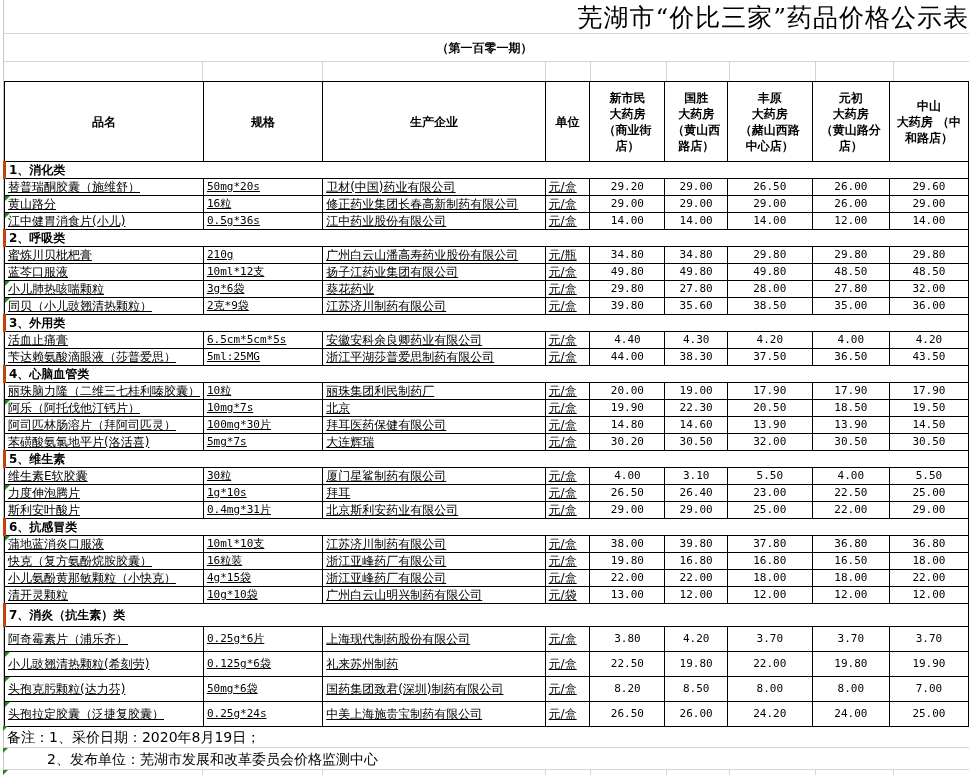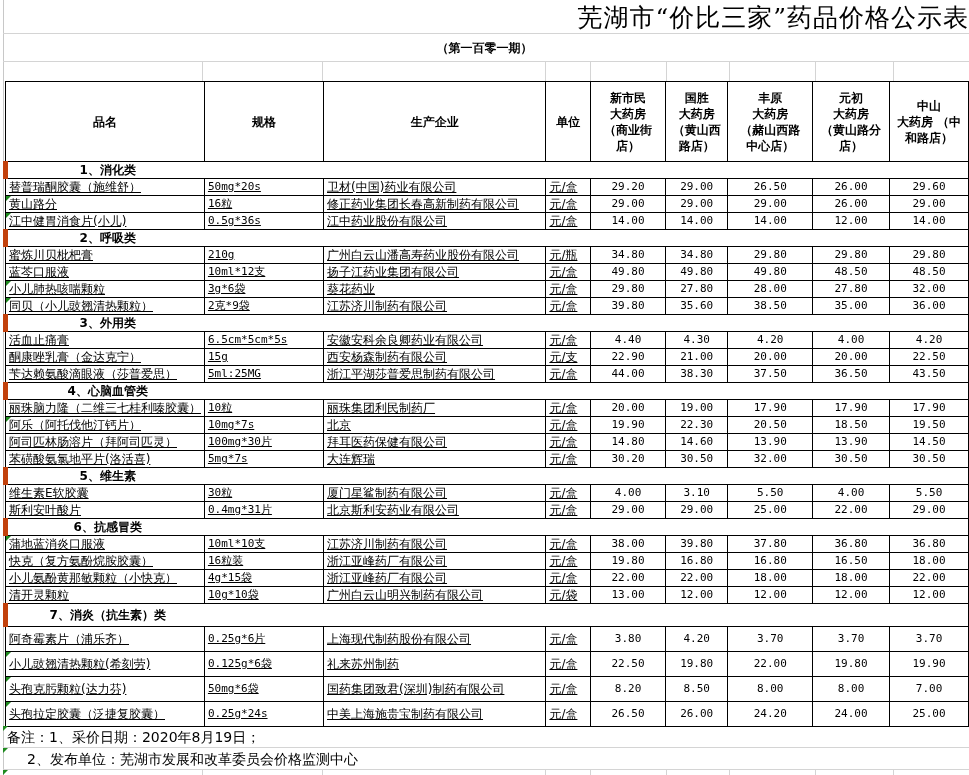--- a/index.html
+++ b/index.html
@@ -15,32 +15,32 @@
   .subtitle-line { position: absolute; left: 3px; top: 61px; width: 966px; height: 1px; background: #d4d4d4; }
   .blank-row { position: absolute; left: 3px; top: 62px; width: 966px; height: 20px; }
   .blank-row .gl { position: absolute; top: 0; height: 20px; width: 1px; background: #d4d4d4; }
 
   table.price { position: absolute; left: 3px; top: 81px; border-collapse: collapse; table-layout: fixed; }
   table.price td, table.price th { border: 1px solid #000; padding: 0 0 0 3px; white-space: nowrap; overflow: hidden;
      font-size: 12px; font-family: "DejaVu Sans", "Liberation Sans", sans-serif; }
   table.price th { font-weight: bold; text-align: center; padding: 0 1px; white-space: normal; line-height: 16px; font-size: 12px; }
   tr.head-row { height: 80px; }
   tr.cat-row td { font-weight: bold; font-size: 12px; height: 16px; line-height: 16px; border-left: none; border-right: none; }
-  tr.cat-row td.first { border-left: 5px solid #c2410c; text-align: center; }
+  tr.cat-row td.first { border-left: 3px solid #c2410c; }
   tr.cat-row td.last { border-right: 1px solid #000; }
   tr.item-row td { height: 16px; line-height: 16px; text-decoration: underline; }
   tr.item-row td.num { text-align: center; text-decoration: none; padding: 0; font-family: "DejaVu Sans Mono", "Liberation Mono", monospace; font-size: 11px; }
   tr.item-row.tall td { height: 20px; line-height: 24px; }
   tr.cat-row.tall td { height: 20px; line-height: 22px; }
   .mark { position: relative; }
   .mark::before { content: ""; position: absolute; left: 0; top: 0; width: 0; height: 0;
                   border-top: 5px solid #1f8a1f; border-right: 5px solid transparent; }
   .notes { position: absolute; left: 3px; top: 726px; width: 966px; }
   .note-line { height: 21px; line-height: 22px; font-size: 14px; border-bottom: 1px solid #d4d4d4; position: relative; white-space: nowrap; }
-  .note-line.n2 { padding-left: 24px; }
+  .note-line.n2 { padding-left: 44px; }
   .note-line.n1 { padding-left: 4px; }
   .note-tail { height: 6px; position: relative; }
   .note-tail .gl { position: absolute; top: 0; height: 6px; width: 1px; background: #d4d4d4; }
 </style>
 </head>
 <body>
 
 <div class="sheet">
   <div class="left-edge"></div>
 
@@ -225,31 +225,20 @@
           <td style="font-family: &quot;DejaVu Sans Mono&quot;, &quot;Liberation Mono&quot;, monospace; font-size: 11px;">6.5cm*5cm*5s</td>
           <td>安徽安科余良卿药业有限公司</td>
           <td>元/盒</td>
           <td class="num">4.40</td>
           <td class="num">4.30</td>
           <td class="num">4.20</td>
           <td class="num">4.00</td>
           <td class="num">4.20</td>
         </tr>
         <tr class="item-row">
-          <td>酮康唑乳膏（金达克宁）</td>
-          <td style="font-family: &quot;DejaVu Sans Mono&quot;, &quot;Liberation Mono&quot;, monospace; font-size: 11px;">15g</td>
-          <td>西安杨森制药有限公司</td>
-          <td>元/支</td>
-          <td class="num">22.90</td>
-          <td class="num">21.00</td>
-          <td class="num">20.00</td>
-          <td class="num">20.00</td>
-          <td class="num">22.50</td>
-        </tr>
-        <tr class="item-row">
           <td>苄达赖氨酸滴眼液（莎普爱思）</td>
           <td style="font-family: &quot;DejaVu Sans Mono&quot;, &quot;Liberation Mono&quot;, monospace; font-size: 11px;">5ml:25MG</td>
           <td>浙江平湖莎普爱思制药有限公司</td>
           <td>元/盒</td>
           <td class="num">44.00</td>
           <td class="num">38.30</td>
           <td class="num">37.50</td>
           <td class="num">36.50</td>
           <td class="num">43.50</td>
         </tr>
@@ -322,20 +311,31 @@
         <tr class="item-row">
           <td>维生素E软胶囊</td>
           <td style="font-family: &quot;DejaVu Sans Mono&quot;, &quot;Liberation Mono&quot;, monospace; font-size: 11px;">30粒</td>
           <td>厦门星鲨制药有限公司</td>
           <td>元/盒</td>
           <td class="num">4.00</td>
           <td class="num">3.10</td>
           <td class="num">5.50</td>
           <td class="num">4.00</td>
           <td class="num">5.50</td>
+        </tr>
+        <tr class="item-row">
+          <td class="mark">力度伸泡腾片</td>
+          <td style="font-family: &quot;DejaVu Sans Mono&quot;, &quot;Liberation Mono&quot;, monospace; font-size: 11px;">1g*10s</td>
+          <td>拜耳</td>
+          <td>元/盒</td>
+          <td class="num">26.50</td>
+          <td class="num">26.40</td>
+          <td class="num">23.00</td>
+          <td class="num">22.50</td>
+          <td class="num">25.00</td>
         </tr>
         <tr class="item-row">
           <td>斯利安叶酸片</td>
           <td style="font-family: &quot;DejaVu Sans Mono&quot;, &quot;Liberation Mono&quot;, monospace; font-size: 11px;">0.4mg*31片</td>
           <td>北京斯利安药业有限公司</td>
           <td>元/盒</td>
           <td class="num">29.00</td>
           <td class="num">29.00</td>
           <td class="num">25.00</td>
           <td class="num">22.00</td>

